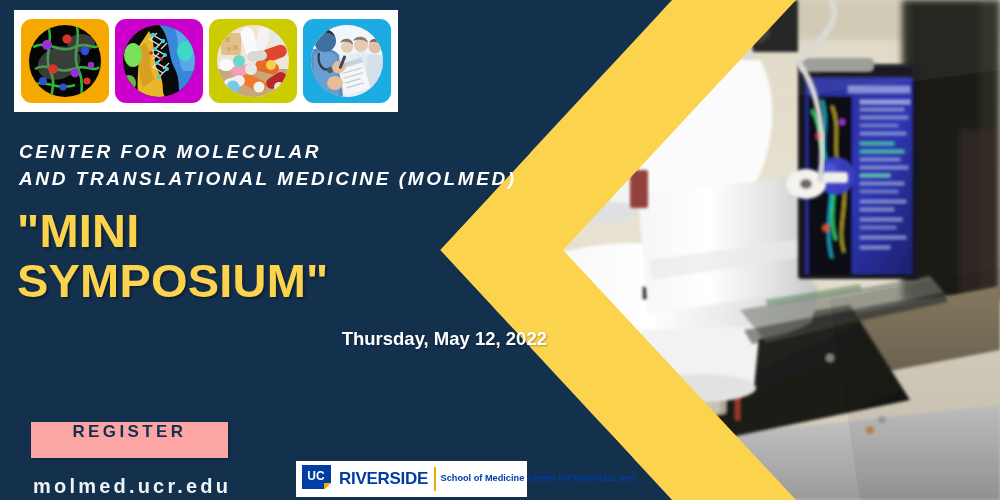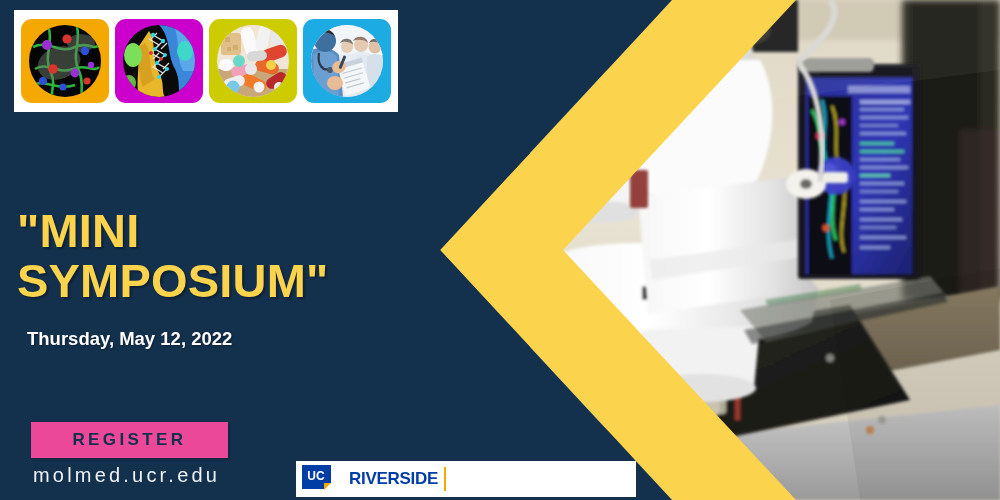--- a/index.html
+++ b/index.html
@@ -101,65 +101,66 @@
 
   
   #event-details {
     position:absolute; left:27px; top:326px;
     width:520px;
     color:#ffffff;
     font-size:18.5px;
     font-weight:bold;
     line-height:25.5px;
     text-shadow:1px 1px 2px rgba(0,0,0,0.30);
+    text-align:right;
   }
   #event-details .ln { display:block; white-space:nowrap; }
 
   
   #register-button {
     position:absolute; left:31px; top:422px;
     width:197px; height:36px;
-    background:#ec4899;
-    display:flex; align-items:center; justify-content:center;
+    background:#fca5a5;
+    display:flex; justify-content:center;
     cursor:pointer;
     box-shadow:1px 1px 3px rgba(0,0,0,0.25);
   }
   #register-label {
     color:#13304d;
     font-size:17px;
     font-weight:bold;
     letter-spacing:3.4px;
   }
 
   
   #site-url {
-    position:absolute; left:33px; top:464px;
+    position:absolute; left:33px; top:475px;
     color:#eef2f6;
     font-size:20px;
-    font-weight:400;
+    font-weight:700;
     letter-spacing:3.2px;
     white-space:nowrap;
   }
 
   
   #ucr-logo {
     position:absolute; left:296px; top:461px;
-    width:340px; height:36px;
+    width:231px; height:36px;
     background:#ffffff;
     display:flex; align-items:center;
     padding:0 5px;
     z-index:8;
   }
   #uc-mark { width:34px; height:30px; flex:0 0 auto; position:relative; }
   #riverside-word {
     color:#003da5;
     font-size:17px;
     font-weight:bold;
     letter-spacing:-0.3px;
-    margin-left:14px;
+    margin-left:4px;
     font-family:"Liberation Sans", sans-serif;
     white-space:nowrap;
   }
   #logo-divider {
     width:1.6px; height:24px;
     background:#f2a900;
     margin:0 5px 0 6px;
     flex:0 0 auto;
   }
   #logo-subtext {
@@ -499,20 +500,24 @@
 
             <ellipse cx="28" cy="42" rx="7" ry="6" fill="#e8bc96" transform="rotate(-20 28 42)"></ellipse>
             <rect x="30" y="30" width="3" height="14" rx="1.4" fill="#3a4a5a" transform="rotate(22 31 37)"></rect>
             <ellipse cx="24" cy="58" rx="8" ry="7" fill="#e8bc96"></ellipse>
           </svg>
         </div>
       </div>
 
     </div>
 
+    <div id="org-name">
+      <span class="ln">CENTER FOR MOLECULAR</span>
+      <span class="ln">AND TRANSLATIONAL MEDICINE (MOLMED)</span>
+    </div>
 
     <h1 id="event-title">
       <span class="ln">"MINI</span>
       <span class="ln">SYMPOSIUM"</span>
     </h1>
 
     <div id="event-details">
       <span class="ln">Thursday, May 12, 2022</span>
     </div>
 
@@ -528,16 +533,17 @@
     <div id="uc-mark">
       <svg viewBox="0 0 34 30" width="34" height="30">
         <path d="M1 1 L30 1 L30 19 L23 19 L23 25 L1 25 Z" fill="#003da5"></path>
         <path d="M23 19 L30 19 L23 26 Z" fill="#f2a900"></path>
         <text x="15" y="15.5" text-anchor="middle" font-family="Liberation Sans, sans-serif" font-size="12" font-weight="bold" fill="#ffffff">UC</text>
       </svg>
     </div>
     <div id="riverside-word">RIVERSIDE</div>
     <div id="logo-divider"></div>
     <div id="logo-subtext">
+      <span class="ln">School of Medicine Center for Molecular and</span>
     </div>
   </div>
 
 </div>
 
 </body></html>

